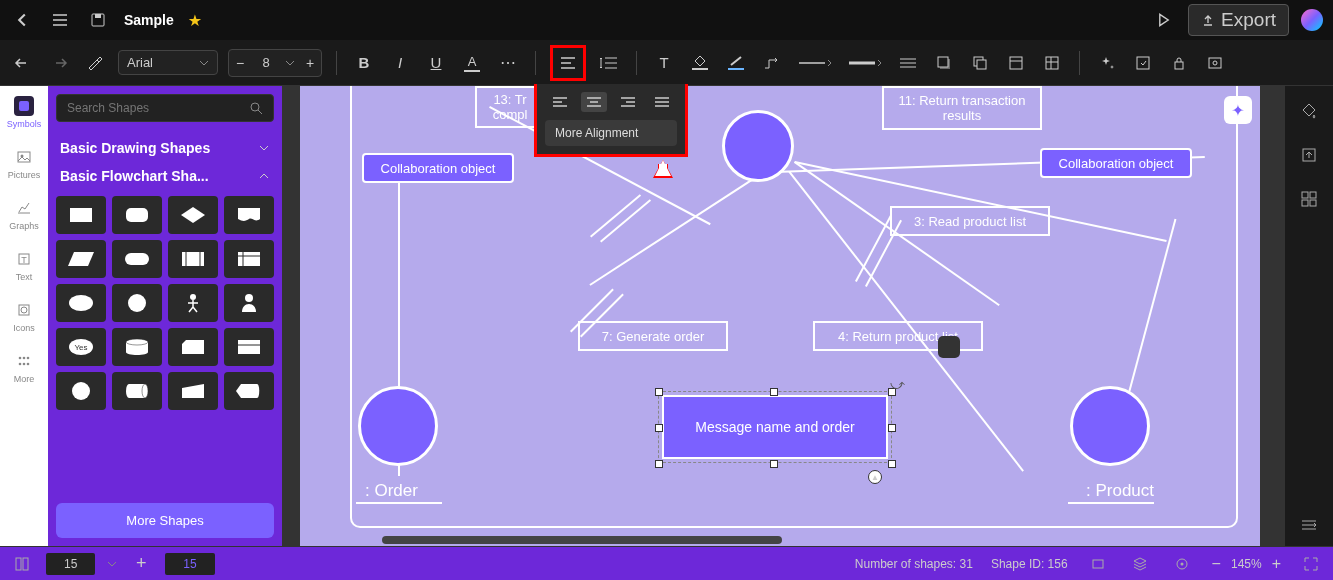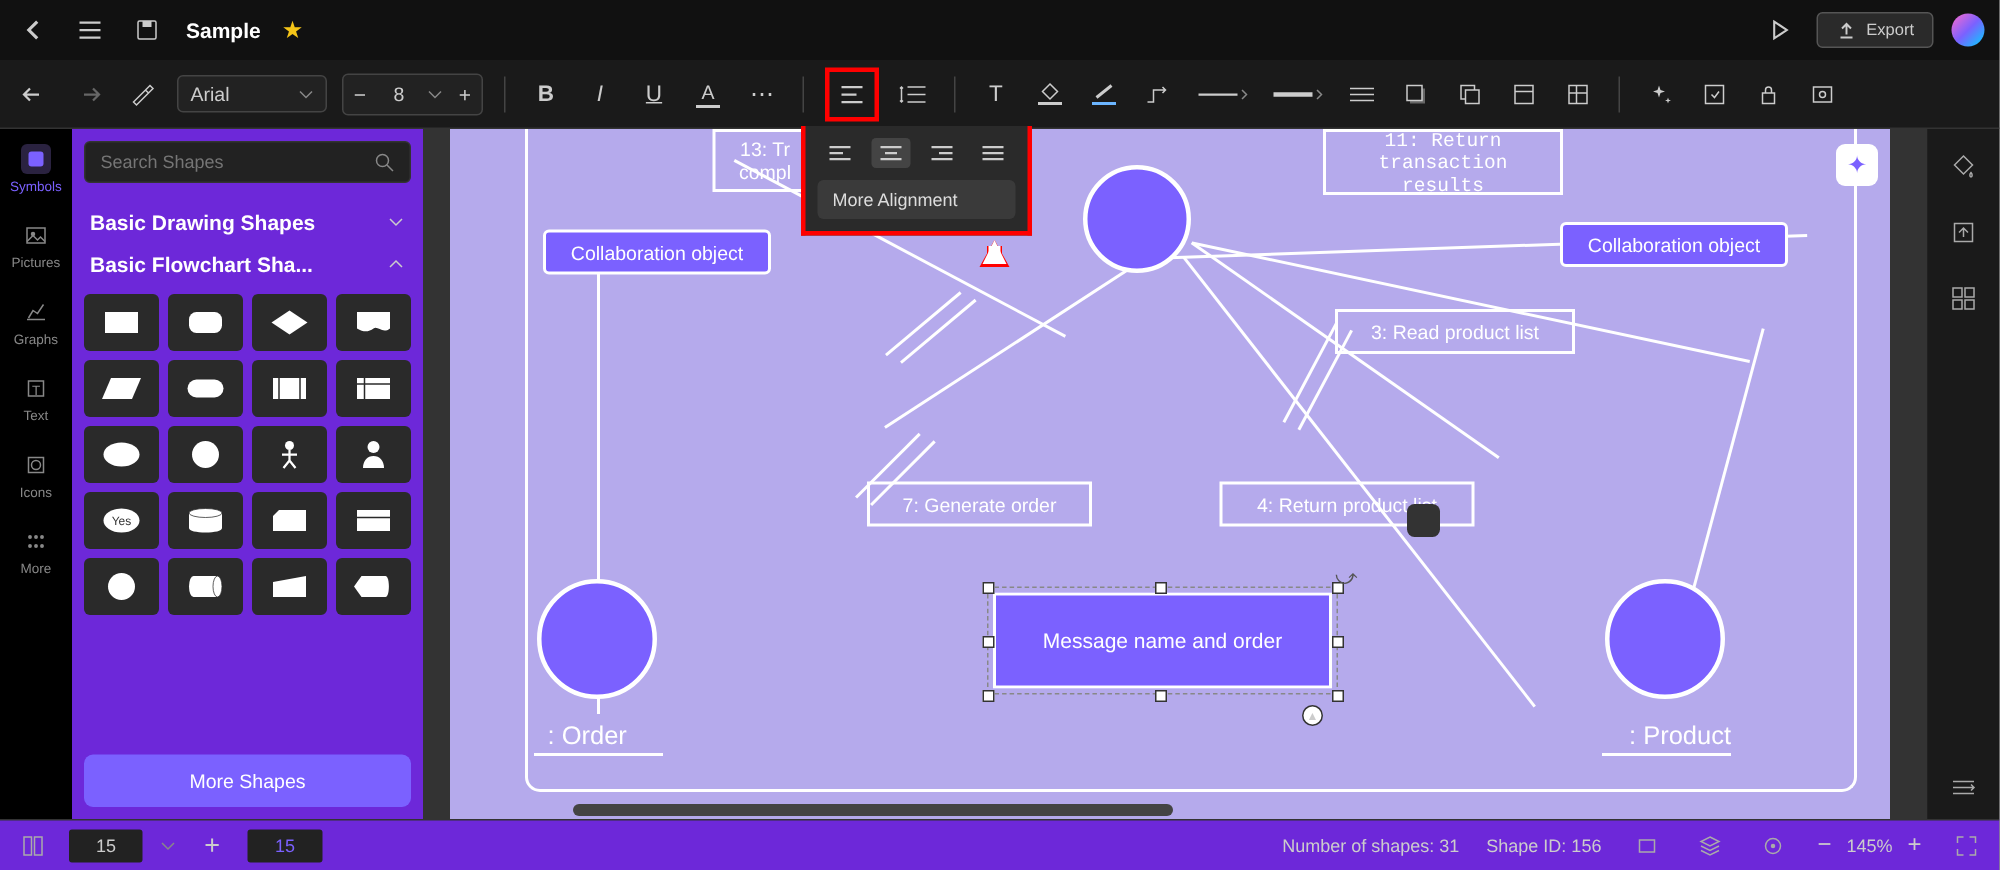--- a/index.html
+++ b/index.html
@@ -5,21 +5,21 @@
 * { margin: 0; padding: 0; box-sizing: border-box; font-family: Arial, sans-serif; }
 body { background: #1a1a1a; color: #ccc; width: 1333px; height: 580px; overflow: hidden; position: relative; }
 
 
 .topbar { height: 40px; background: #111; display: flex; align-items: center; padding: 0 10px; gap: 10px; }
 .topbar .left { display: flex; align-items: center; gap: 14px; }
 .topbar .right { margin-left: auto; display: flex; align-items: center; gap: 12px; }
 .icon-btn { width: 24px; height: 24px; display: flex; align-items: center; justify-content: center; color: #ccc; cursor: pointer; }
 .doc-title { color: #fff; font-weight: bold; font-size: 14px; }
 .star { color: #f5c518; font-size: 16px; }
-.export-btn { border: 1px solid #555; border-radius: 4px; padding: 4px 12px; display: flex; align-items: center; gap: 6px; font-size: 11px; background: #2a2a2a; }
+.export-btn { border: 1px solid #555; border-radius: 4px; padding: 4px 12px; display: flex; align-items: center; gap: 6px; font-size: 19px; background: #2a2a2a; }
 .avatar { width: 22px; height: 22px; border-radius: 50%; background: linear-gradient(135deg,#ff6bcb,#7b61ff,#00d4ff); }
 
 
 .toolbar { height: 46px; background: #1a1a1a; border-bottom: 1px solid #333; display: flex; align-items: center; padding: 0 10px; gap: 10px; position: relative; }
 .tool-icon { width: 26px; height: 26px; display: flex; align-items: center; justify-content: center; color: #ccc; cursor: pointer; }
 .font-select { background: #222; border: 1px solid #444; color: #ccc; padding: 4px 8px; border-radius: 4px; font-size: 13px; width: 100px; display: flex; align-items: center; justify-content: space-between; }
 .size-group { display: flex; align-items: center; border: 1px solid #444; border-radius: 4px; background: #222; }
 .size-group .btn { width: 22px; height: 26px; display: flex; align-items: center; justify-content: center; cursor: pointer; font-size: 14px; }
 .size-group .val { width: 30px; text-align: center; font-size: 13px; }
 .sep { width: 1px; height: 24px; background: #444; margin: 0 4px; }
@@ -33,21 +33,21 @@
 .align-row { display: flex; gap: 8px; margin-bottom: 8px; justify-content: center; }
 .align-opt { width: 26px; height: 20px; display: flex; align-items: center; justify-content: center; cursor: pointer; border-radius: 3px; }
 .align-opt.sel { background: #444; }
 .more-align { background: #3a3a3a; padding: 6px 10px; border-radius: 4px; font-size: 12px; color: #ddd; cursor: pointer; }
 .up-arrow { position: absolute; bottom: -22px; left: 118px; width: 0; height: 0; border-left: 8px solid transparent; border-right: 8px solid transparent; border-bottom: 16px solid #fff; }
 .up-arrow::after { content:''; position:absolute; left:-4px; top:4px; width:8px; height:12px; background:#fff; }
 .up-arrow-outer { position:absolute; bottom:-24px; left:116px; width:0; height:0; border-left:10px solid transparent; border-right:10px solid transparent; border-bottom:18px solid #ff0000; }
 .up-arrow-outer::after { content:''; position:absolute; left:-5px; top:4px; width:10px; height:14px; background:#ff0000; }
 
 
-.left-rail { position: absolute; left: 0; top: 86px; width: 48px; height: 460px; background: #000000; display: flex; flex-direction: column; align-items: center; padding-top: 10px; gap: 18px; }
+.left-rail { position: absolute; left: 0; top: 86px; width: 48px; height: 460px; background: #ffffff; display: flex; flex-direction: column; align-items: center; padding-top: 10px; gap: 18px; }
 .rail-item { display: flex; flex-direction: column; align-items: center; gap: 3px; color: #888; cursor: pointer; font-size: 9px; }
 .rail-item.active { color: #7b61ff; }
 .rail-item .ic { width: 20px; height: 20px; display: flex; align-items: center; justify-content: center; border-radius: 4px; }
 .rail-item.active .ic { background: #2a2240; }
 
 
 .shapes-panel { position: absolute; left: 48px; top: 86px; width: 234px; height: 460px; background: #6d28d9; padding: 8px; display: flex; flex-direction: column; }
 .search-box { background: #222; border: 1px solid #333; border-radius: 4px; padding: 6px 10px; display: flex; align-items: center; gap: 8px; margin-bottom: 12px; }
 .search-box input { background: transparent; border: none; color: #888; font-size: 12px; flex: 1; outline: none; }
 .cat-header { display: flex; justify-content: space-between; align-items: center; font-size: 14px; font-weight: bold; color: #fff; padding: 6px 4px; cursor: pointer; }
@@ -509,21 +509,21 @@
     <div class="canvas-line" style="left:290px; top:150px; width:65px; transform:rotate(-40deg);"></div>
     <div class="canvas-line" style="left:280px; top:250px; width:60px; transform:rotate(-45deg);"></div>
     <div class="canvas-line" style="left:270px; top:245px; width:60px; transform:rotate(-45deg);"></div>
     <div class="canvas-line" style="left:555px; top:195px; width:75px; transform:rotate(-62deg);"></div>
     <div class="canvas-line" style="left:565px; top:200px; width:75px; transform:rotate(-62deg);"></div>
 
     <div class="node filled" style="left:62px; top:67px; width:152px; height:30px;">Collaboration object</div>
     <div class="node filled" style="left:740px; top:62px; width:152px; height:30px;">Collaboration object</div>
     <div class="node" style="left:175px; top:0px; width:70px; height:42px;">13: Tr
 compl</div>
-    <div class="node" style="left:582px; top:0px; width:160px; height:44px;font-family:Liberation Mono, monospace;">11: Return transaction results</div>
+    <div class="node" style="left:582px; top:0px; width:160px; height:44px;">11: Return transaction results</div>
     <div class="node" style="left:590px; top:120px; width:160px; height:30px;">3: Read product list</div>
     <div class="node" style="left:278px; top:235px; width:150px; height:30px;">7: Generate order</div>
     <div class="node" style="left:513px; top:235px; width:170px; height:30px;">4: Return product list</div>
 
     <div class="node circle" style="left:422px; top:24px; width:72px; height:72px; border:3px solid #fff;"></div>
     <div class="node circle" style="left:58px; top:300px; width:80px; height:80px; border:3px solid #fff;"></div>
     <div class="node circle" style="left:770px; top:300px; width:80px; height:80px; border:3px solid #fff;"></div>
 
     <div class="label" style="left:65px; top:395px;">: Order</div>
     <div class="label" style="left:786px; top:395px;">: Product</div>

